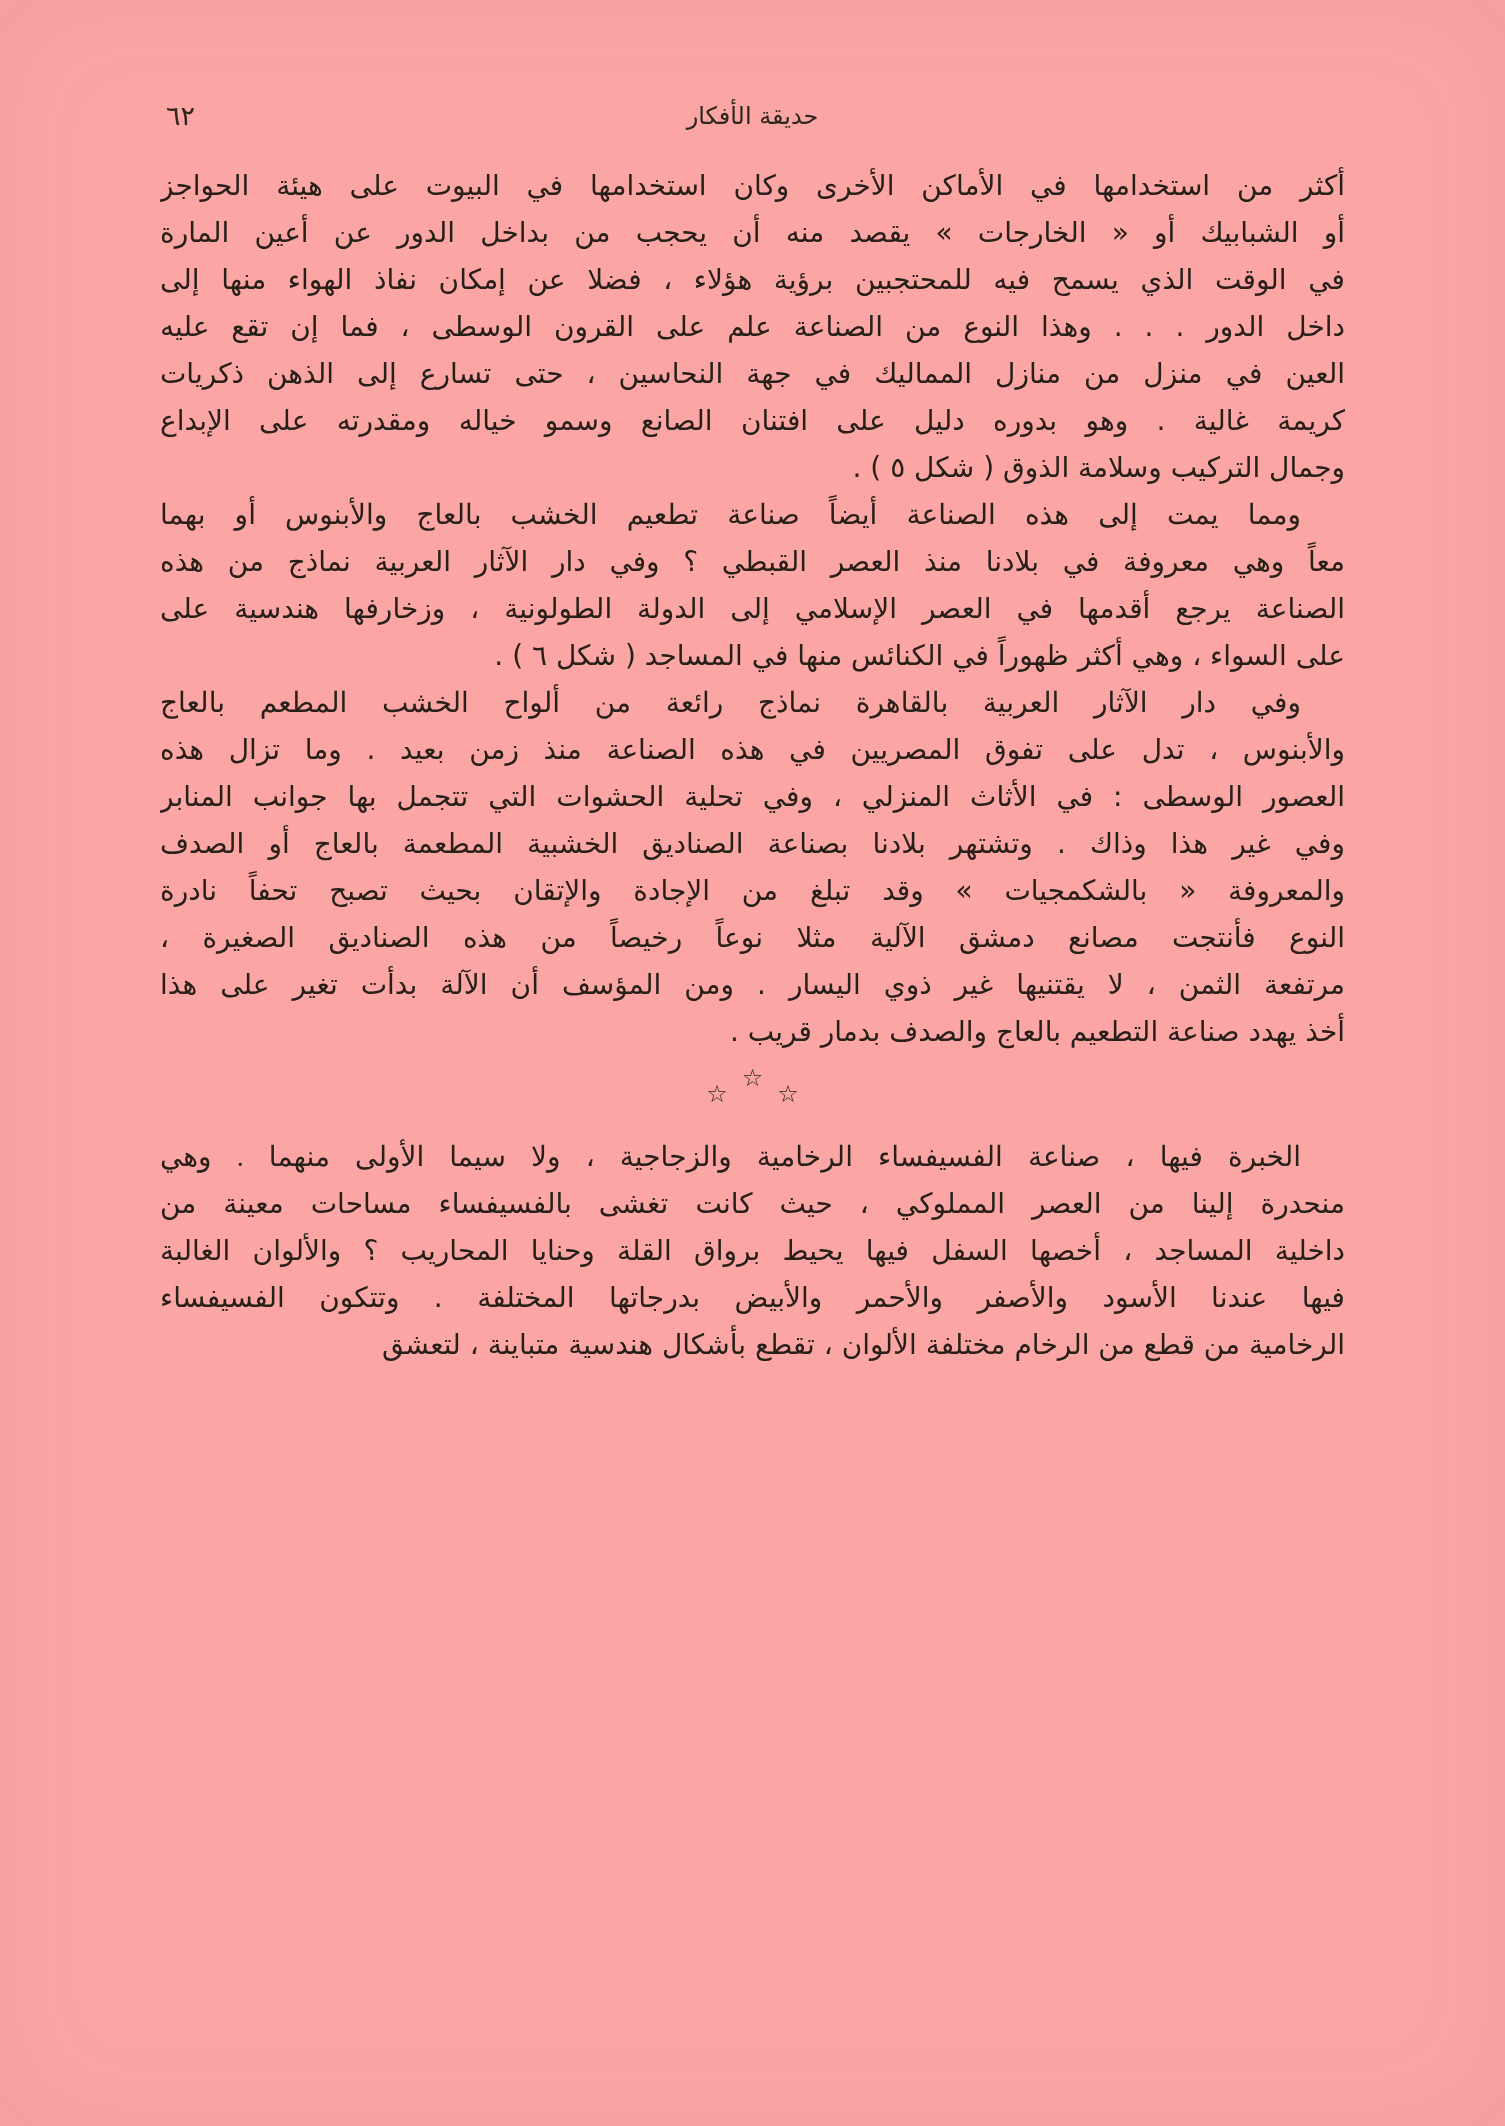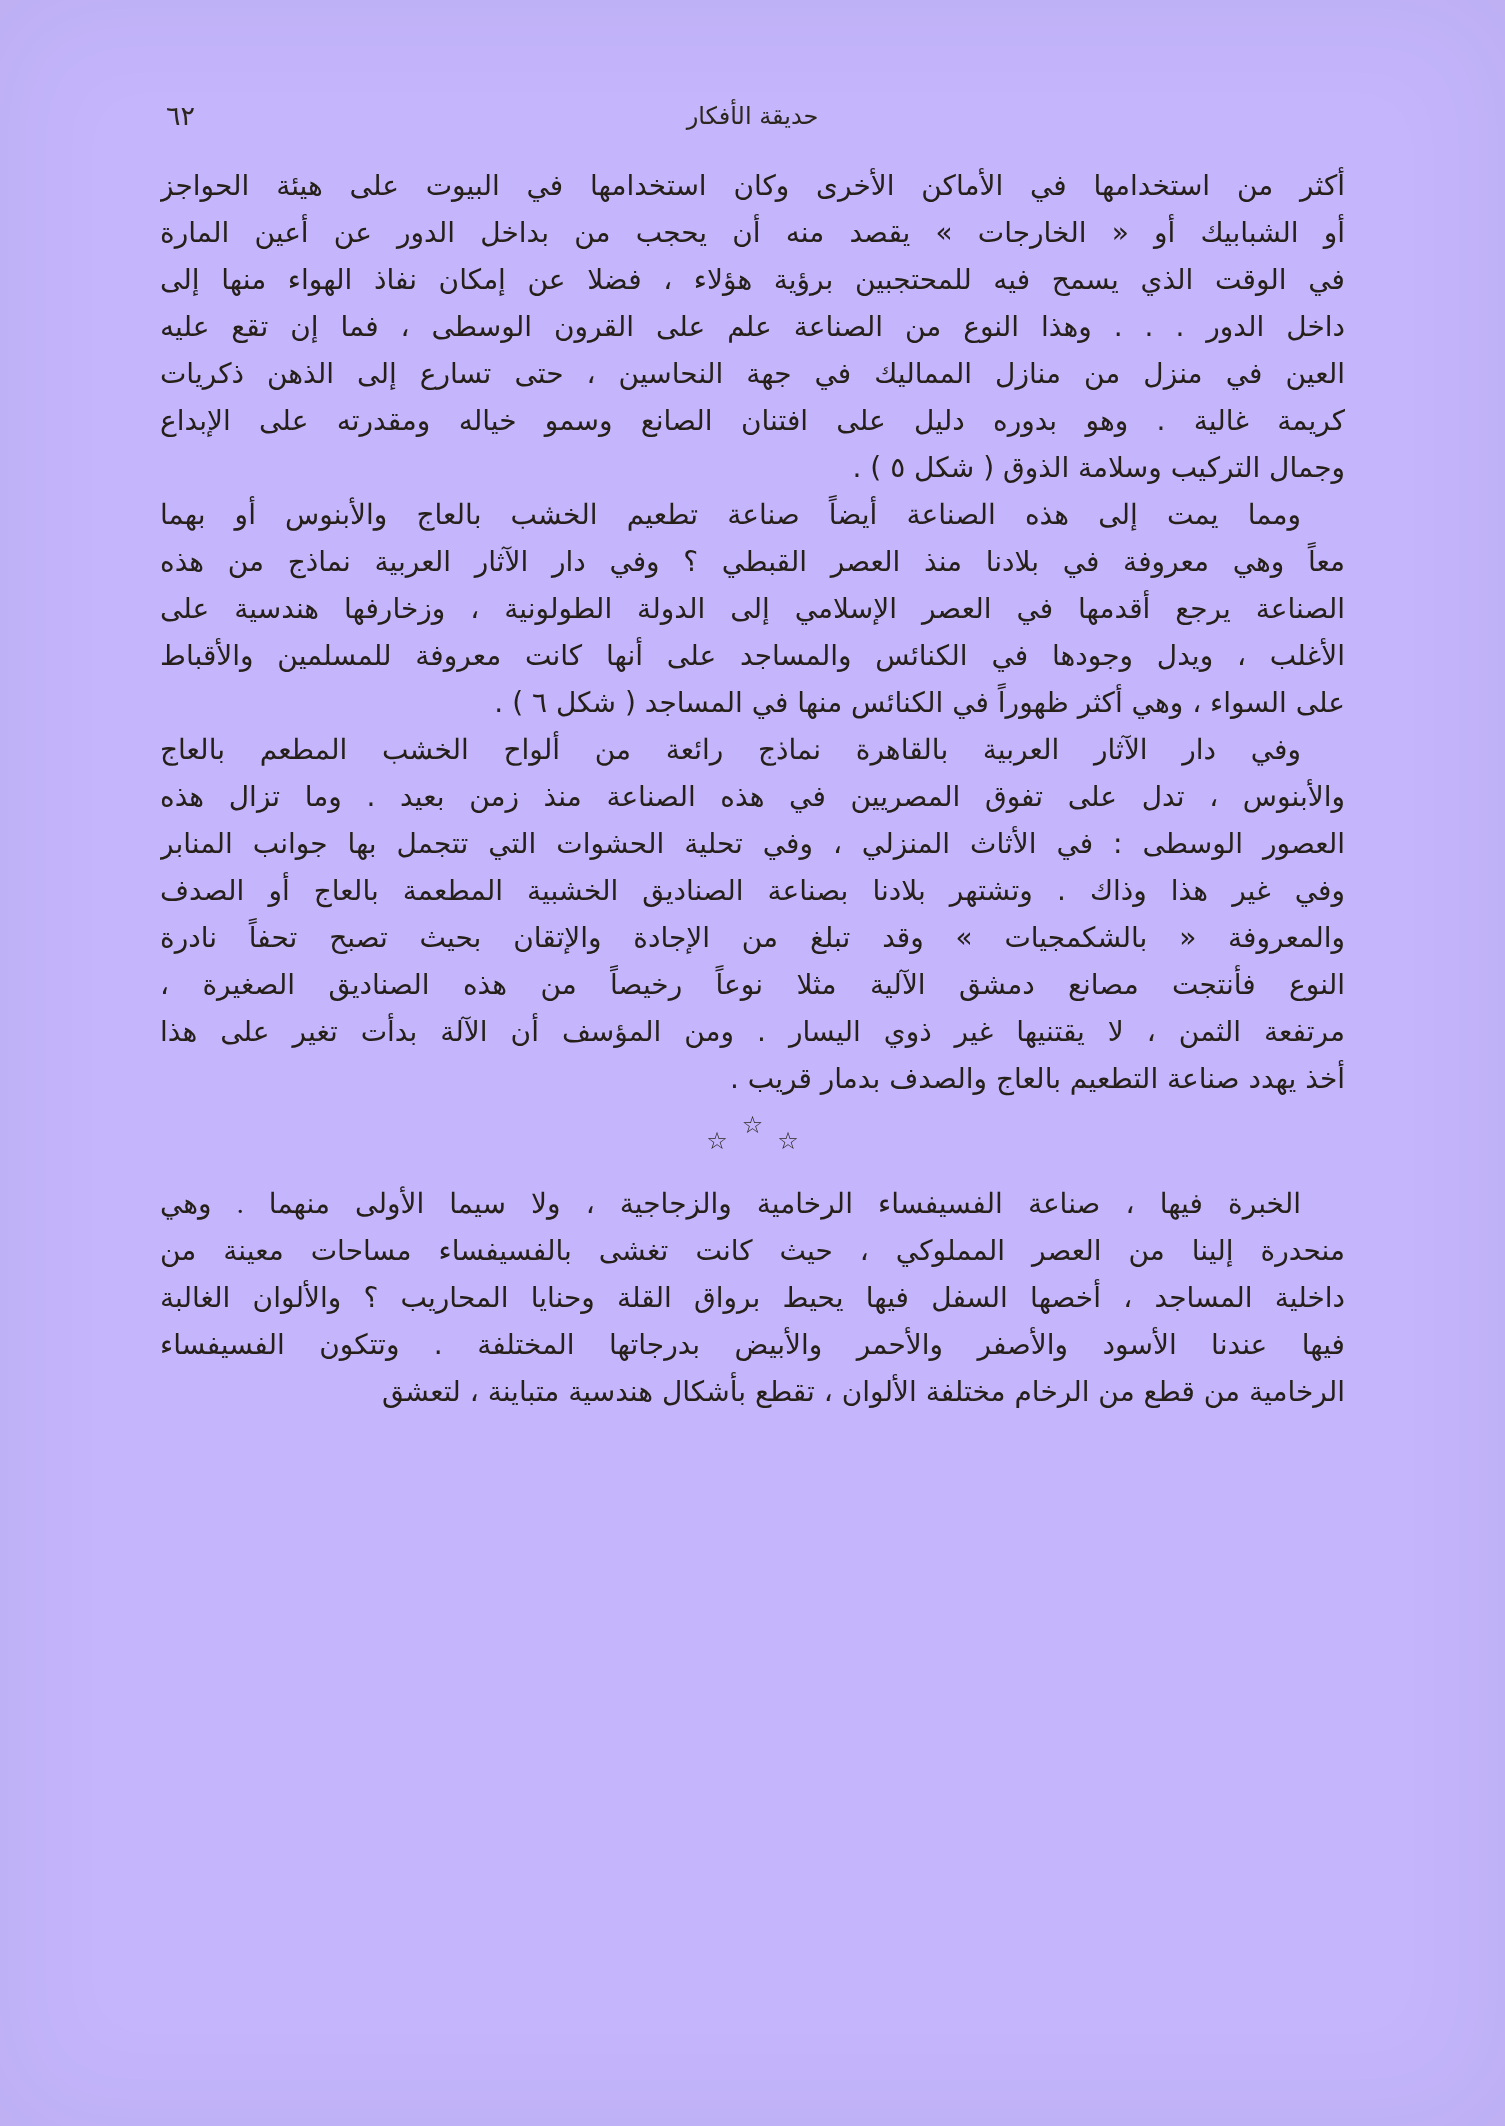--- a/index.html
+++ b/index.html
@@ -5,21 +5,21 @@
   html, body {
     margin: 0;
     padding: 0;
     background: #e8e5de;
   }
   .page {
     position: relative;
     width: 1505px;
     height: 2126px;
     margin: 0 auto;
-    background: #c4b5fd;
+    background: #fca5a5;
     color: #262019;
     font-family: "DejaVu Sans", sans-serif;
     overflow: hidden;
     box-shadow: inset 0 0 120px rgba(90,80,60,0.07);
   }
   .content {
     position: absolute;
     top: 96px;
     right: 160px;
     width: 1185px;
@@ -109,21 +109,20 @@
           <div class="line">في الوقت الذي يسمح فيه للمحتجبين برؤية هؤلاء ، فضلا عن إمكان نفاذ الهواء منها إلى</div>
           <div class="line">داخل الدور . . . وهذا النوع من الصناعة علم على القرون الوسطى ، فما إن تقع عليه</div>
           <div class="line">العين في منزل من منازل المماليك في جهة النحاسين ، حتى تسارع إلى الذهن ذكريات</div>
           <div class="line">كريمة غالية . وهو بدوره دليل على افتنان الصانع وسمو خياله ومقدرته على الإبداع</div>
           <div class="line last">وجمال التركيب وسلامة الذوق ( شكل ٥ ) .</div>
         </div>
         <div class="para indented">
           <div class="line">ومما يمت إلى هذه الصناعة أيضاً صناعة تطعيم الخشب بالعاج والأبنوس أو بهما</div>
           <div class="line">معاً وهي معروفة في بلادنا منذ العصر القبطي ؟ وفي دار الآثار العربية نماذج من هذه</div>
           <div class="line">الصناعة يرجع أقدمها في العصر الإسلامي إلى الدولة الطولونية ، وزخارفها هندسية على</div>
-          <div class="line">الأغلب ، ويدل وجودها في الكنائس والمساجد على أنها كانت معروفة للمسلمين والأقباط</div>
           <div class="line last">على السواء ، وهي أكثر ظهوراً في الكنائس منها في المساجد ( شكل ٦ ) .</div>
         </div>
         <div class="para indented">
           <div class="line">وفي دار الآثار العربية بالقاهرة نماذج رائعة من ألواح الخشب المطعم بالعاج</div>
           <div class="line">والأبنوس ، تدل على تفوق المصريين في هذه الصناعة منذ زمن بعيد . وما تزال هذه</div>
           <div class="line">العصور الوسطى : في الأثاث المنزلي ، وفي تحلية الحشوات التي تتجمل بها جوانب المنابر</div>
           <div class="line">وفي غير هذا وذاك . وتشتهر بلادنا بصناعة الصناديق الخشبية المطعمة بالعاج أو الصدف</div>
           <div class="line">والمعروفة « بالشكمجيات » وقد تبلغ من الإجادة والإتقان بحيث تصبح تحفاً نادرة</div>
           <div class="line">النوع فأنتجت مصانع دمشق الآلية مثلا نوعاً رخيصاً من هذه الصناديق الصغيرة ،</div>
           <div class="line">مرتفعة الثمن ، لا يقتنيها غير ذوي اليسار . ومن المؤسف أن الآلة بدأت تغير على هذا</div>

